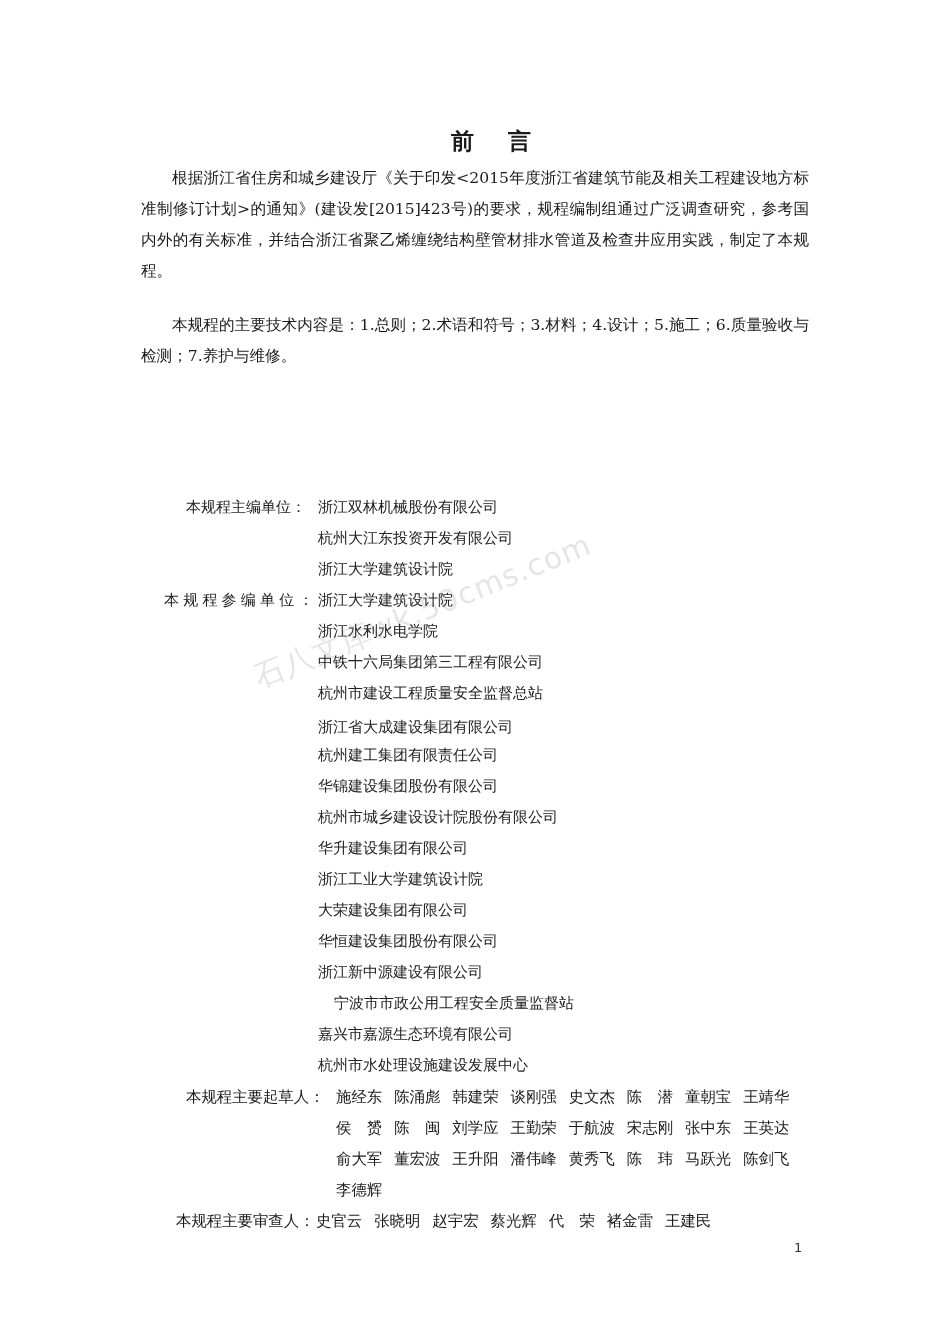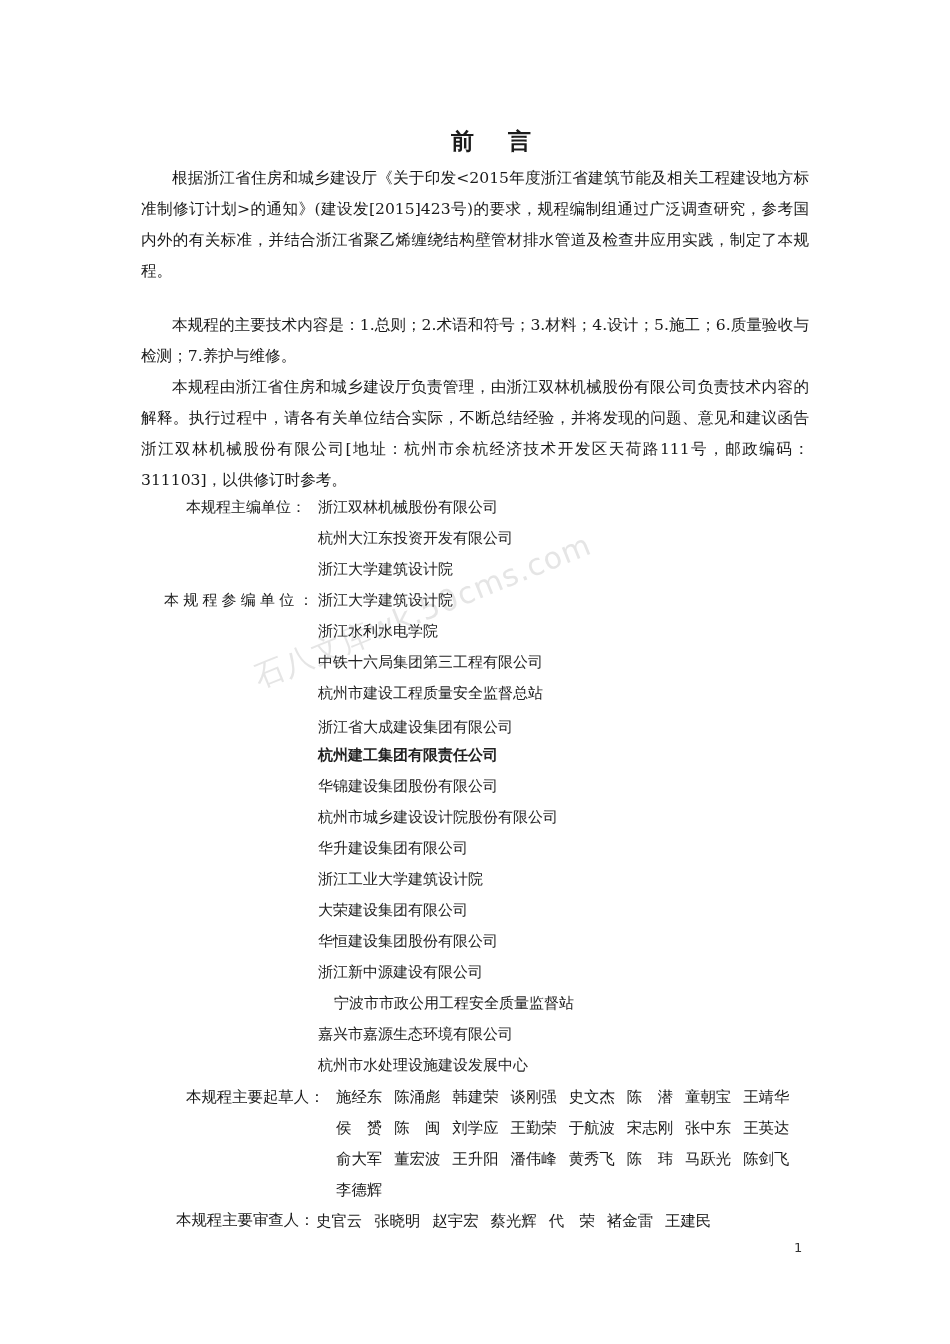--- a/index.html
+++ b/index.html
@@ -97,21 +97,21 @@
       white-space: nowrap;
       word-spacing: 0;
     }
     .name {
       display: inline-block;
       margin-right: 12px;
     }
     .drafters { top: 1082px; }
     .drafters .people-label { left: 186px; }
     .reviewers { top: 1206px; }
-    .reviewers .people-label { left: 176px; font-family: Liberation Mono, monospace; }
+    .reviewers .people-label { left: 176px; }
     .reviewers .names-line { left: 316px; }
 
     .page-number {
       position: absolute;
       left: 794px;
       top: 1240px;
       font-size: 13px;
       font-family: "DejaVu Sans", "Liberation Sans", sans-serif;
       color: #333;
     }
@@ -137,23 +137,20 @@
   <div class="watermark">石八文库wk.50cms.com</div>
 
   <div class="title">前言</div>
 
   <div class="body-text p1">
     <p class="para">根据浙江省住房和城乡建设厅《关于印发&lt;2015年度浙江省建筑节能及相关工程建设地方标准制修订计划&gt;的通知》(建设发[2015]423号)的要求，规程编制组通过广泛调查研究，参考国内外的有关标准，并结合浙江省聚乙烯缠绕结构壁管材排水管道及检查井应用实践，制定了本规程。</p>
   </div>
   <div class="body-text p2">
     <p class="para">本规程的主要技术内容是：1.总则；2.术语和符号；3.材料；4.设计；5.施工；6.质量验收与检测；7.养护与维修。</p>
   </div>
-  <div class="body-text p3">
-    <p class="para">本规程由浙江省住房和城乡建设厅负责管理，由浙江双林机械股份有限公司负责技术内容的解释。执行过程中，请各有关单位结合实际，不断总结经验，并将发现的问题、意见和建议函告浙江双林机械股份有限公司[地址：杭州市余杭经济技术开发区天荷路111号，邮政编码：311103]，以供修订时参考。</p>
-  </div>
 
   <div class="units">
 
     <div class="unit-row" style="top:0px;left:0;width:950px;">
       <span class="unit-label label-main">本规程主编单位：</span>
       <span class="unit-value">浙江双林机械股份有限公司</span>
     </div>
     <div class="unit-row" style="top:31px;left:0;width:950px;">
       <span class="unit-value">杭州大江东投资开发有限公司</span>
     </div>
@@ -170,21 +167,21 @@
     </div>
     <div class="unit-row" style="top:155px;left:0;width:950px;">
       <span class="unit-value">中铁十六局集团第三工程有限公司</span>
     </div>
     <div class="unit-row" style="top:186px;left:0;width:950px;padding-left:43px;">
       <span class="unit-value">杭州市建设工程质量安全监督总站</span>
     </div>
     <div class="unit-row" style="top:220px;left:0;width:950px;">
       <span class="unit-value">浙江省大成建设集团有限公司</span>
     </div>
-    <div class="unit-row" style="top:248px;left:0;width:950px;font-weight:bold;">
+    <div class="unit-row" style="top:248px;left:0;width:950px;">
       <span class="unit-value">杭州建工集团有限责任公司</span>
     </div>
     <div class="unit-row" style="top:279px;left:0;width:950px;">
       <span class="unit-value">华锦建设集团股份有限公司</span>
     </div>
     <div class="unit-row" style="top:310px;left:0;width:950px;text-align:right;">
       <span class="unit-value">杭州市城乡建设设计院股份有限公司</span>
     </div>
     <div class="unit-row" style="top:341px;left:0;width:808px;">
       <span class="unit-value">华升建设集团有限公司</span>

